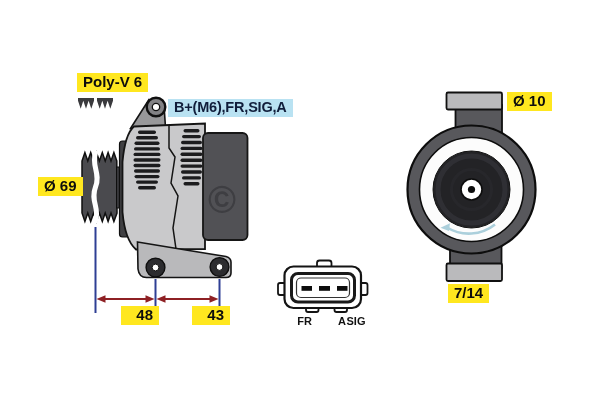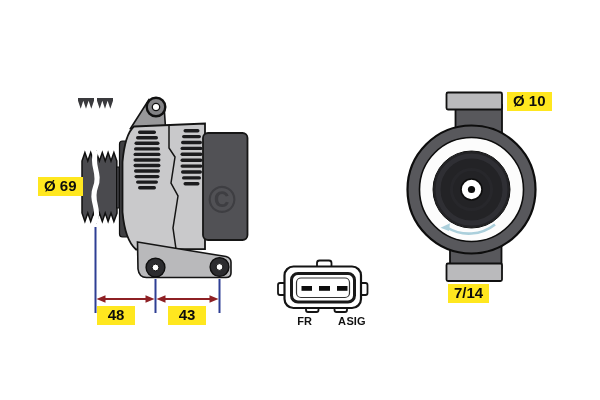--- a/index.html
+++ b/index.html
@@ -5,21 +5,21 @@
   html,body{margin:0;padding:0;background:#fff;}
   #stage{position:relative;width:600px;height:400px;background:#fff;overflow:hidden;
          font-family:"Liberation Sans",sans-serif;}
   #stage svg{position:absolute;left:0;top:0;}
   .lbl{position:absolute;font-weight:bold;color:#0d0d0d;white-space:nowrap;
        line-height:1.1;}
   .yellow{background:#ffe71f;padding:1px 6px;font-size:15px;}
   .blue{background:#b9e2f2;color:#101d3a;padding:1px 6px;font-size:14.5px;letter-spacing:-0.2px;}
   .pinlbl{position:absolute;top:315px;transform:translateX(-50%);font-weight:bold;
           font-size:11px;color:#111;}
-  .ctr{text-align:center;}
+  .ctr{text-align:right;margin-left:24px;}
 </style>
 </head>
 <body>
 
 <div id="stage">
 
 <svg width="600" height="400" viewBox="0 0 600 400">
 
   <g stroke="#2e3f94" stroke-width="2">
     <line x1="95.5" y1="227" x2="95.5" y2="313"></line>
@@ -130,21 +130,23 @@
     <circle cx="471.5" cy="189.5" r="3.6" fill="#0d0d0d"></circle>
     <g>
       <path d="M495,224.5 A42,42 0 0 1 447,227.5" fill="none" stroke="#abcfdb" stroke-width="2.6"></path>
       <polygon points="440.5,227.8 450,223.3 449,231" fill="#abcfdb"></polygon>
     </g>
     <rect x="446.5" y="92.5" width="55.5" height="17" rx="1.5" fill="#bababc" stroke="#101010" stroke-width="1.8"></rect>
     <rect x="446.5" y="263.5" width="55.5" height="17.5" rx="1.5" fill="#bababc" stroke="#101010" stroke-width="1.8"></rect>
   </g>
 </svg>
 
+<div class="lbl yellow" style="left:77px;top:73px;">Poly-V 6</div>
 
+<div class="lbl blue" style="left:168px;top:99px;">B+(M6),FR,SIG,A</div>
 
 <div class="lbl yellow" style="left:38px;top:177px;">Ø 69</div>
 
 <div class="lbl yellow ctr" style="left:97px;top:306px;width:26px;">48</div>
 
 <div class="lbl yellow ctr" style="left:168px;top:306px;width:26px;">43</div>
 
 <div class="lbl yellow" style="left:507px;top:92px;padding-left:6px;">Ø 10</div>
 
 <div class="lbl yellow" style="left:448px;top:284px;">7/14</div>

